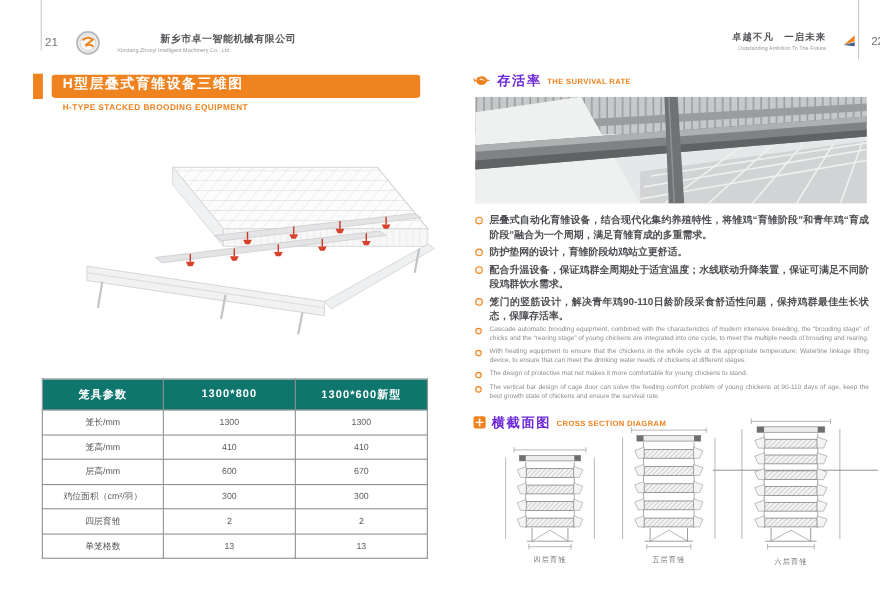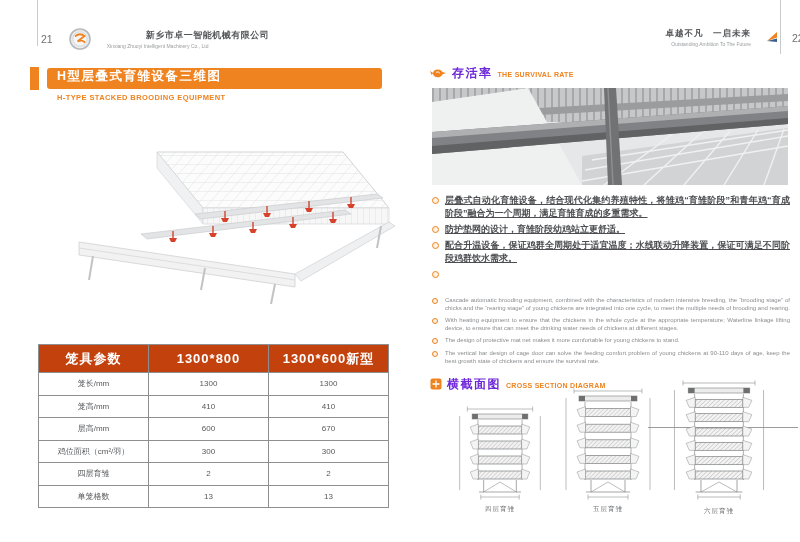--- a/index.html
+++ b/index.html
@@ -18,29 +18,29 @@
   
   .accentbar{background:#EF8320;}
   .banner{background:#EF8320;border-radius:3px;display:flex;align-items:flex-start;padding-left:10px;}
   .banner-cn{font-size:12.5px;font-weight:bold;color:#fff;letter-spacing:1.5px;}
   .banner-en{font-size:7.5px;font-weight:bold;color:#EF8320;letter-spacing:.4px;}
   .sechead{display:flex;align-items:flex-end;gap:5px;}
   .sec-cn{font-size:11.5px;font-weight:bold;color:#6d28d9;letter-spacing:1.5px;line-height:1;}
   .sec-en{font-size:7px;font-weight:bold;color:#EF8320;letter-spacing:.3px;line-height:1;padding-bottom:1px;}
   table.params{border-collapse:collapse;width:350px;table-layout:fixed;}
   table.params th,table.params td{border:1px solid #8e8f90;text-align:center;padding:0;}
-  table.params th{background:#c2410c;color:#fff;font-size:13px;font-weight:bold;height:27px;letter-spacing:1px;}
+  table.params th{background:#0f766e;color:#fff;font-size:10px;font-weight:bold;height:27px;letter-spacing:1px;}
   table.params td{font-size:8px;color:#56585b;height:21.5px;}
   table.params col.c1{width:110px;} table.params col.c2{width:120px;} table.params col.c3{width:120px;}
   
   ul.blist{list-style:none;margin:0;padding:0;}
   ul.blist li{position:relative;padding-left:13px;text-align:justify;}
   ul.blist li .ring{position:absolute;left:0;border-radius:50%;background:#fdf1e2;
       border:1.6px solid #EF8320;width:5px;height:5px;}
-  ul.blist.cn li{font-size:9px;font-weight:bold;color:#4c4e51;line-height:13px;margin-bottom:3px;text-decoration:underline;}
+  ul.blist.cn li{font-size:9px;font-weight:bold;color:#4c4e51;line-height:13px;margin-bottom:3px;}
   ul.blist.cn li .ring{top:3px;}
   ul.blist.en li{font-size:6px;color:#8b8d90;line-height:7.6px;margin-bottom:5px;}
   ul.blist.en li .ring{top:1px;width:4px;height:4px;border-width:1.4px;}
   .diag-label{font-size:6.5px;color:#707275;text-align:center;letter-spacing:1px;}
   .secline{border-top:1px solid #9b9c9e;height:0;}
 </style>
 </head>
 <body>
 
 <svg style="position:absolute;width:0;height:0" aria-hidden="true">
@@ -229,21 +229,21 @@
       <polygon points="0,58 356,30 356,36 0,66" fill="#606264"></polygon>
       <polygon points="172,0 184,0 190,97 176,97" fill="#707274"></polygon>
       <line x1="176" y1="0" x2="181" y2="97" stroke="#8e9092" stroke-width="1.4"></line>
     </svg>
   </div>
 
   <ul class="blist cn abs" style="left:432px;top:194px;width:358px">
       <li><span class="ring"></span><span>层叠式自动化育雏设备，结合现代化集约养殖特性，将雏鸡“育雏阶段”和青年鸡“育成阶段”融合为一个周期，满足育雏育成的多重需求。</span></li>
       <li><span class="ring"></span><span>防护垫网的设计，育雏阶段幼鸡站立更舒适。</span></li>
       <li><span class="ring"></span><span>配合升温设备，保证鸡群全周期处于适宜温度；水线联动升降装置，保证可满足不同阶段鸡群饮水需求。</span></li>
-      <li><span class="ring"></span></li>
+      <li><span class="ring"></span><span>笼门的竖筋设计，解决青年鸡90-110日龄阶段采食舒适性问题，保持鸡群最佳生长状态，保障存活率。</span></li>
     </ul>
 
   <ul class="blist en abs" style="left:432px;top:297px;width:358px">
       <li><span class="ring"></span><span>Cascade automatic brooding equipment, combined with the characteristics of modern intensive breeding, the “brooding stage” of chicks and the “rearing stage” of young chickens are integrated into one cycle, to meet the multiple needs of brooding and rearing.</span></li>
       <li><span class="ring"></span><span>With heating equipment to ensure that the chickens in the whole cycle at the appropriate temperature; Waterline linkage lifting device, to ensure that can meet the drinking water needs of chickens at different stages.</span></li>
       <li><span class="ring"></span><span>The design of protective mat net makes it more comfortable for young chickens to stand.</span></li>
       <li><span class="ring"></span><span>The vertical bar design of cage door can solve the feeding comfort problem of young chickens at 90-110 days of age, keep the best growth state of chickens and ensure the survival rate.</span></li>
     </ul>
 
   <div class="abs sechead" style="left:430px;top:378px">

